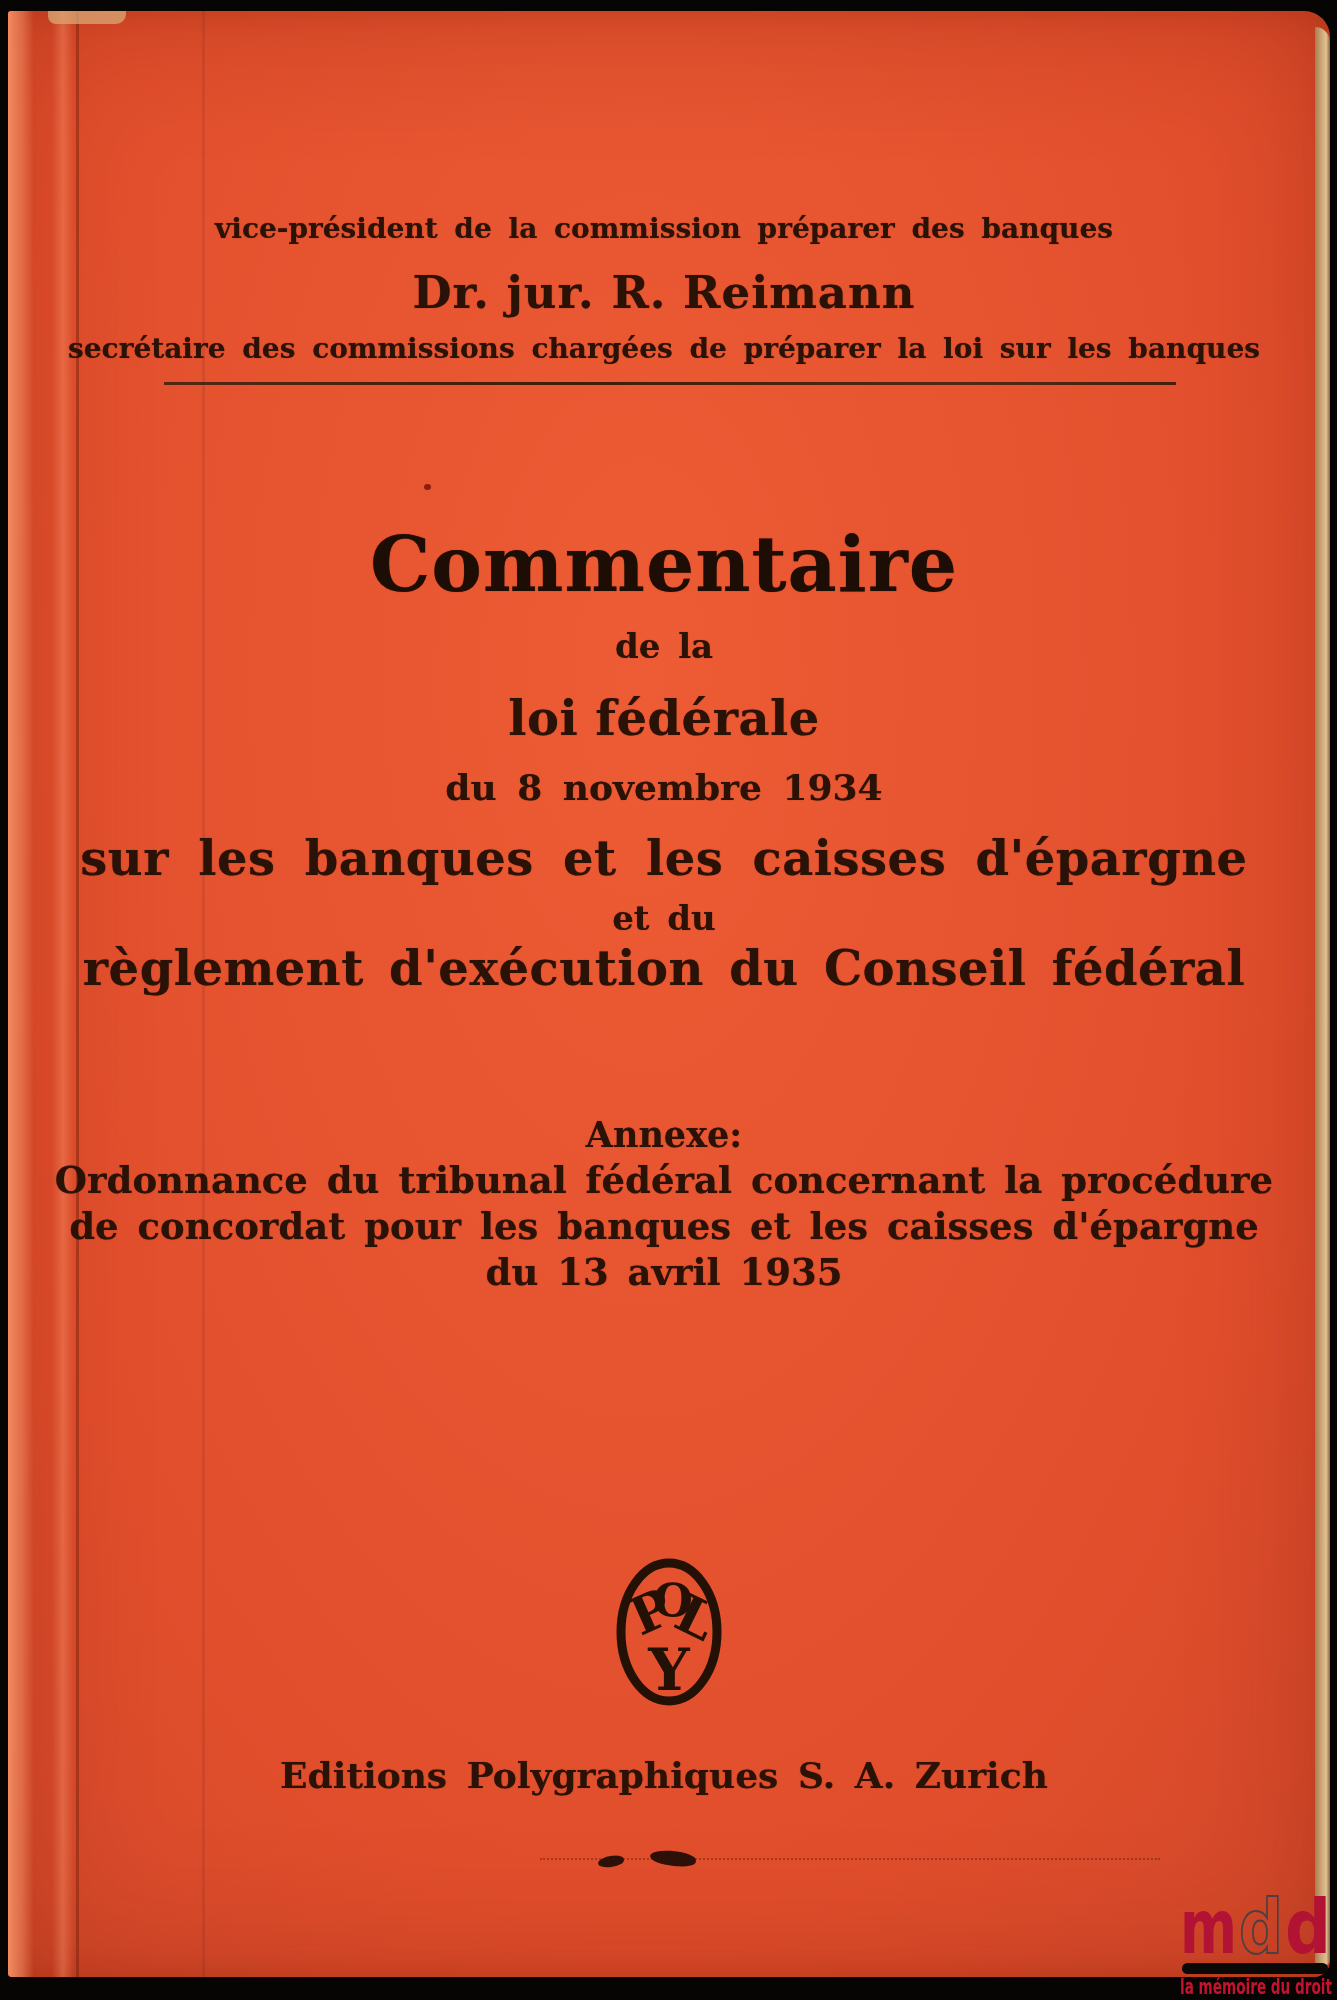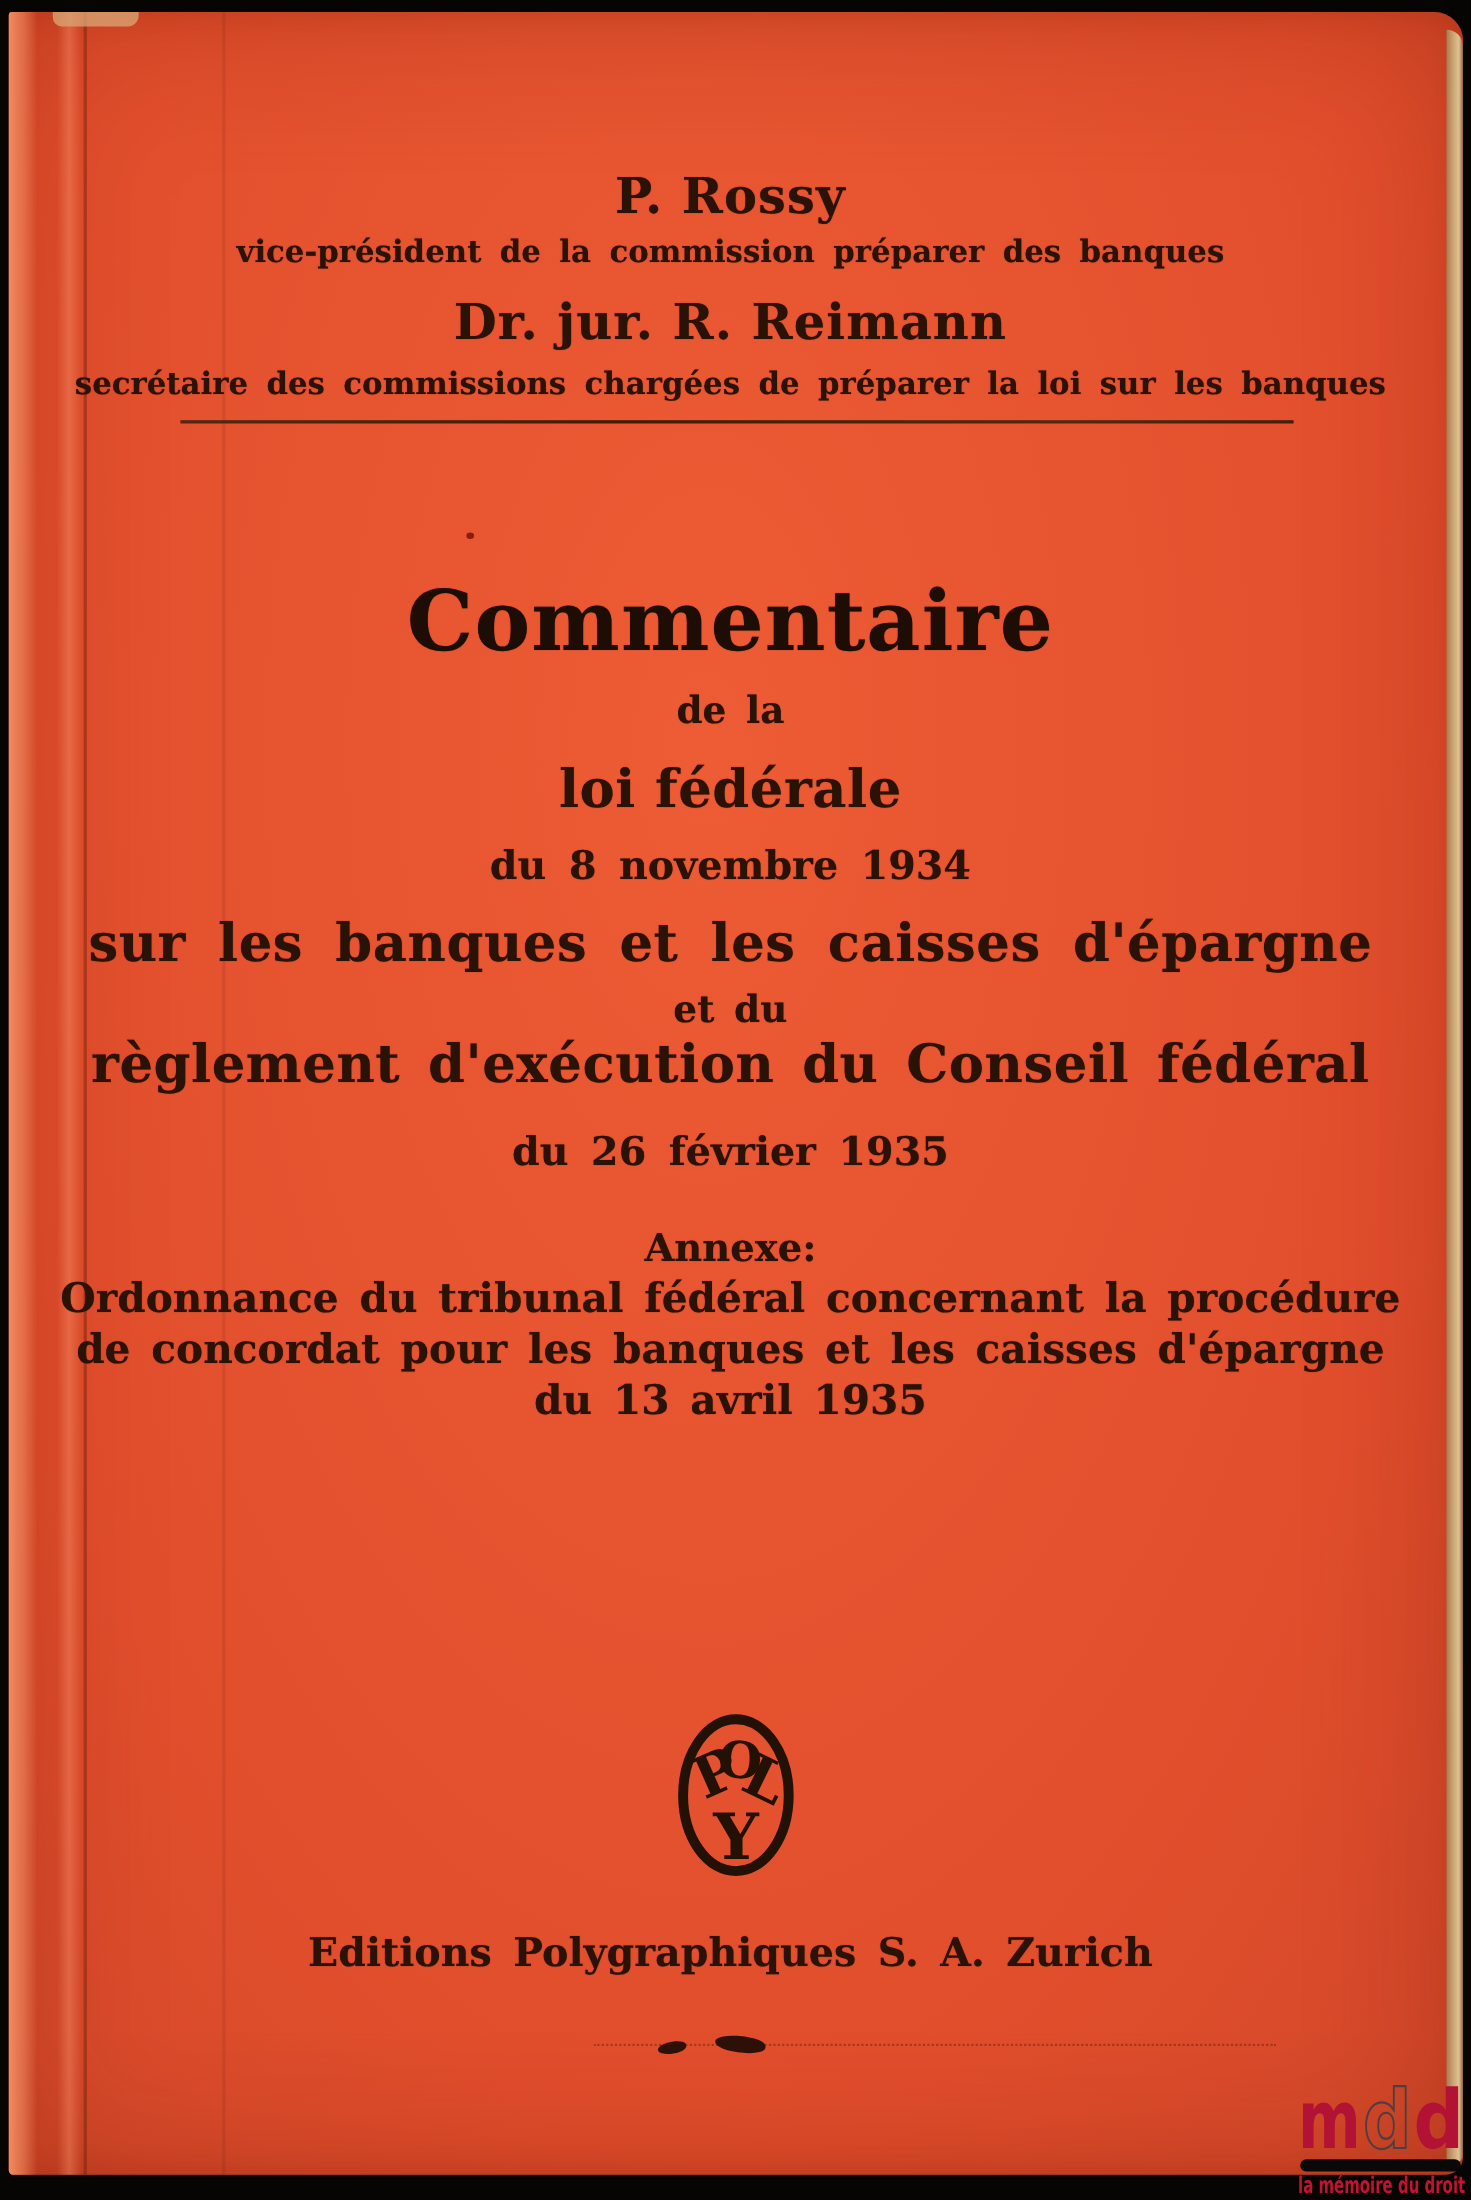--- a/index.html
+++ b/index.html
@@ -101,36 +101,34 @@
 
   <div class="book-cover">
     <div class="spine-highlight"></div>
     <div class="hinge-crease"></div>
     <div class="hinge-shadow-line"></div>
     <div class="secondary-crease"></div>
     <div class="top-edge-chip"></div>
     <div class="page-edge-strip"></div>
   </div>
 
-  <div class="row author-name" style="top:152px">P. Rossy</div>
   <div class="row author-role" style="top:212px">vice-président de la commission préparer des banques</div>
   <div class="row author-name" style="top:266px">Dr. jur. R. Reimann</div>
   <div class="row author-role" style="top:332px">secrétaire des commissions chargées de préparer la loi sur les banques</div>
 
   <div class="title-divider"></div>
   <div class="print-fleck-dot"></div>
 
   <div class="row book-title" style="top:520px">Commentaire</div>
   <div class="row small-intro" style="top:626px">de la</div>
   <div class="row sub-big" style="top:690px">loi fédérale</div>
   <div class="row sub-date" style="top:766px">du 8 novembre 1934</div>
   <div class="row small-intro" style="top:898px">et du</div>
   <div class="row sub-big" style="top:830px;word-spacing:12px">sur les banques et les caisses d'épargne</div>
   <div class="row sub-big" style="top:940px;word-spacing:8px">règlement d'exécution du Conseil fédéral</div>
-  <div class="row sub-date" style="top:1026px">du 26 février 1935</div>
 
   <div class="row annexe" style="top:1114px">Annexe:</div>
   <div class="row annexe-line" style="top:1158px">Ordonnance du tribunal fédéral concernant la procédure</div>
   <div class="row annexe-line" style="top:1204px">de concordat pour les banques et les caisses d'épargne</div>
   <div class="row annexe-line" style="top:1250px">du 13 avril 1935</div>
 
   <svg class="poly-logo" viewBox="0 0 114 154">
     <ellipse cx="57" cy="76" rx="48" ry="69" fill="none" stroke="#241106" stroke-width="9"></ellipse>
     <g fill="#241106" font-family="DejaVu Serif, Liberation Serif, serif" font-weight="bold">
       <text x="20" y="76" font-size="52" transform="rotate(-24 34 58)">P</text>

